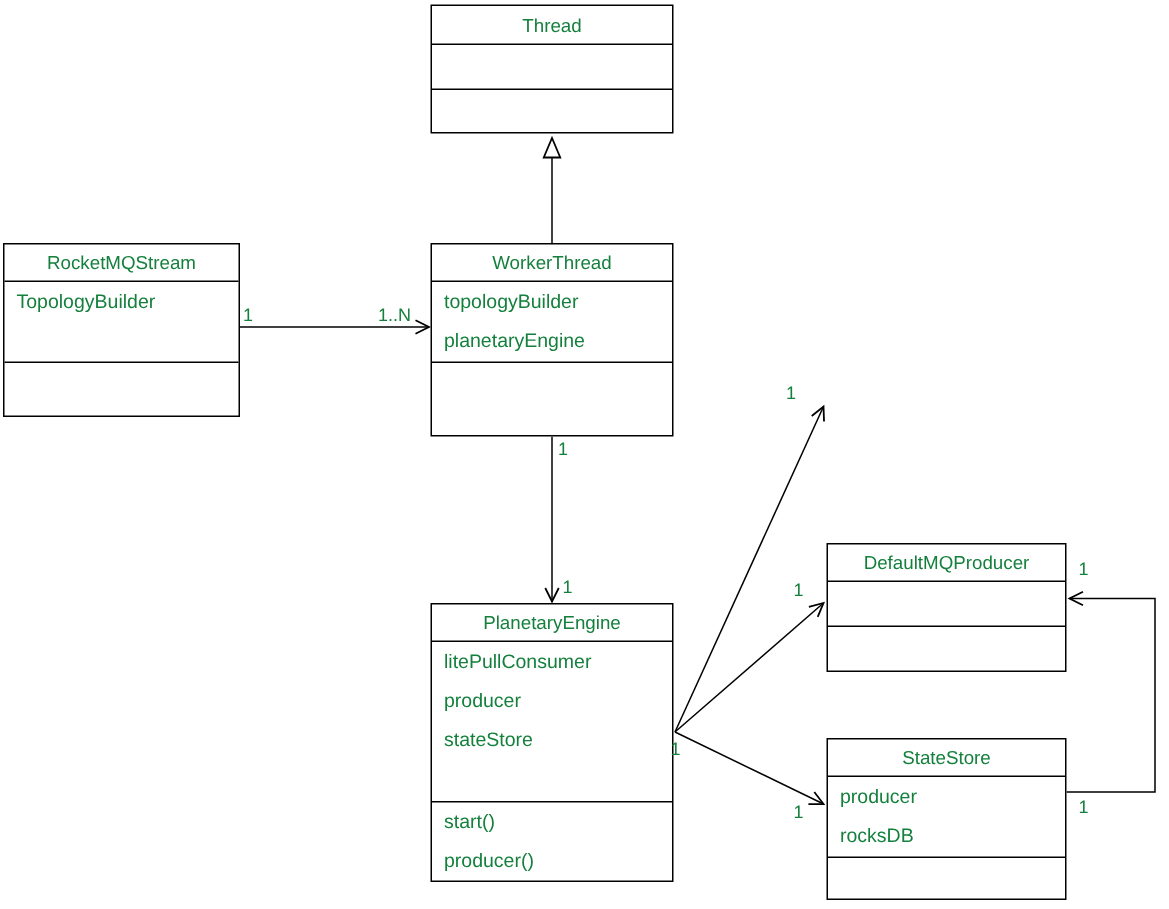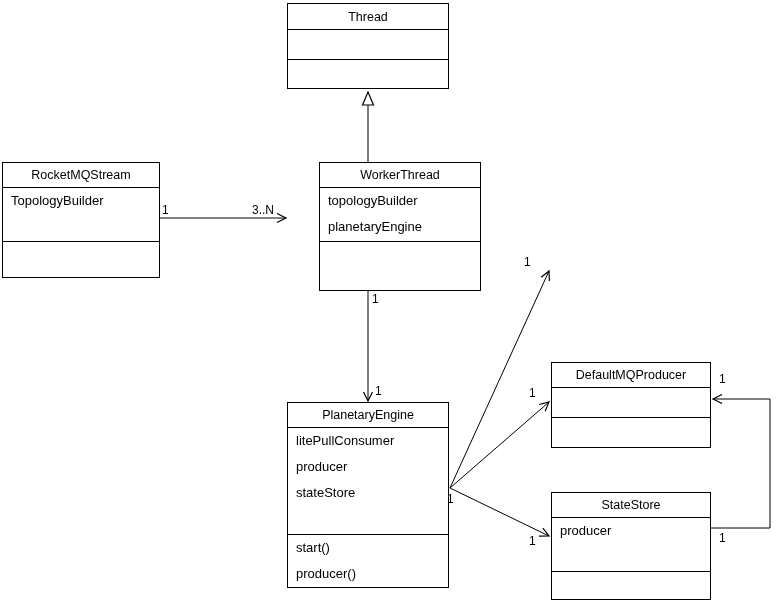--- a/index.html
+++ b/index.html
@@ -6,21 +6,21 @@
     margin: 0;
     padding: 0;
     background: #ffffff;
   }
   .canvas {
     position: relative;
     width: 774px;
     height: 606px;
     background: #ffffff;
     font-family: "Liberation Sans", sans-serif;
-    color: #000000;
+    color: #15803d;
     overflow: hidden;
   }
   svg.wires {
     position: absolute;
     left: 0;
     top: 0;
     width: 779px;
     height: 606px;
   }
   .uml-class {
@@ -103,21 +103,21 @@
   </div>
 
   <div class="uml-class abstract" style="left:2px; top:162px; width:158px; height:116px;">
     <div class="uml-title" style="height:25px">RocketMQStream</div>
     <div class="uml-section" style="height:54px">
       <div class="uml-row">TopologyBuilder</div>
     </div>
     <div class="uml-section last"></div>
   </div>
 
-  <div class="uml-class" style="left:287px; top:162px; width:162px; height:129px;margin-left:32px;">
+  <div class="uml-class" style="left:287px; top:162px; width:162px; height:129px;">
     <div class="uml-title" style="height:25px">WorkerThread</div>
     <div class="uml-section" style="height:54px">
       <div class="uml-row">topologyBuilder</div>
       <div class="uml-row">planetaryEngine</div>
     </div>
     <div class="uml-section last"></div>
   </div>
 
   <div class="uml-class" style="left:287px; top:402px; width:162px; height:186px;">
     <div class="uml-title" style="height:25px">PlanetaryEngine</div>
@@ -136,26 +136,27 @@
   <div class="uml-class" style="left:551px; top:362px; width:160px; height:86px;">
     <div class="uml-title" style="height:25px">DefaultMQProducer</div>
     <div class="uml-section" style="height:30px"></div>
     <div class="uml-section last"></div>
   </div>
 
   <div class="uml-class" style="left:551px; top:492px; width:160px; height:108px;">
     <div class="uml-title" style="height:25px">StateStore</div>
     <div class="uml-section" style="height:54px">
       <div class="uml-row">producer</div>
+      <div class="uml-row">rocksDB</div>
     </div>
     <div class="uml-section last"></div>
   </div>
 
   <span class="mult" style="left:162px; top:204px;">1</span>
-  <span class="mult" style="left:252px; top:204px;">3..N</span>
+  <span class="mult" style="left:252px; top:204px;">1..N</span>
 
   <span class="mult" style="left:372px; top:293px;">1</span>
   <span class="mult" style="left:375px; top:385px;">1</span>
 
   <span class="mult" style="left:524px; top:256px;">1</span>
 
   <span class="mult" style="left:529px; top:387px;">1</span>
 
   <span class="mult" style="left:447px; top:493px;">1</span>
   <span class="mult" style="left:529px; top:535px;">1</span>

